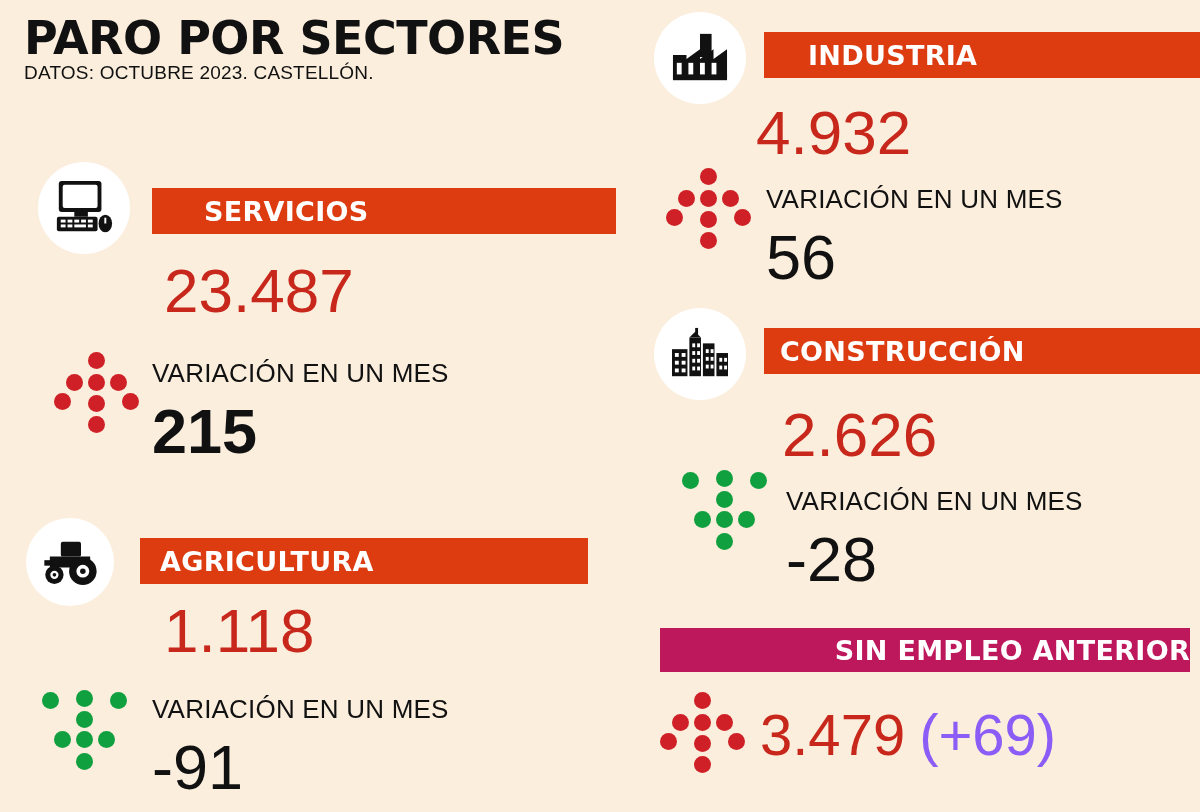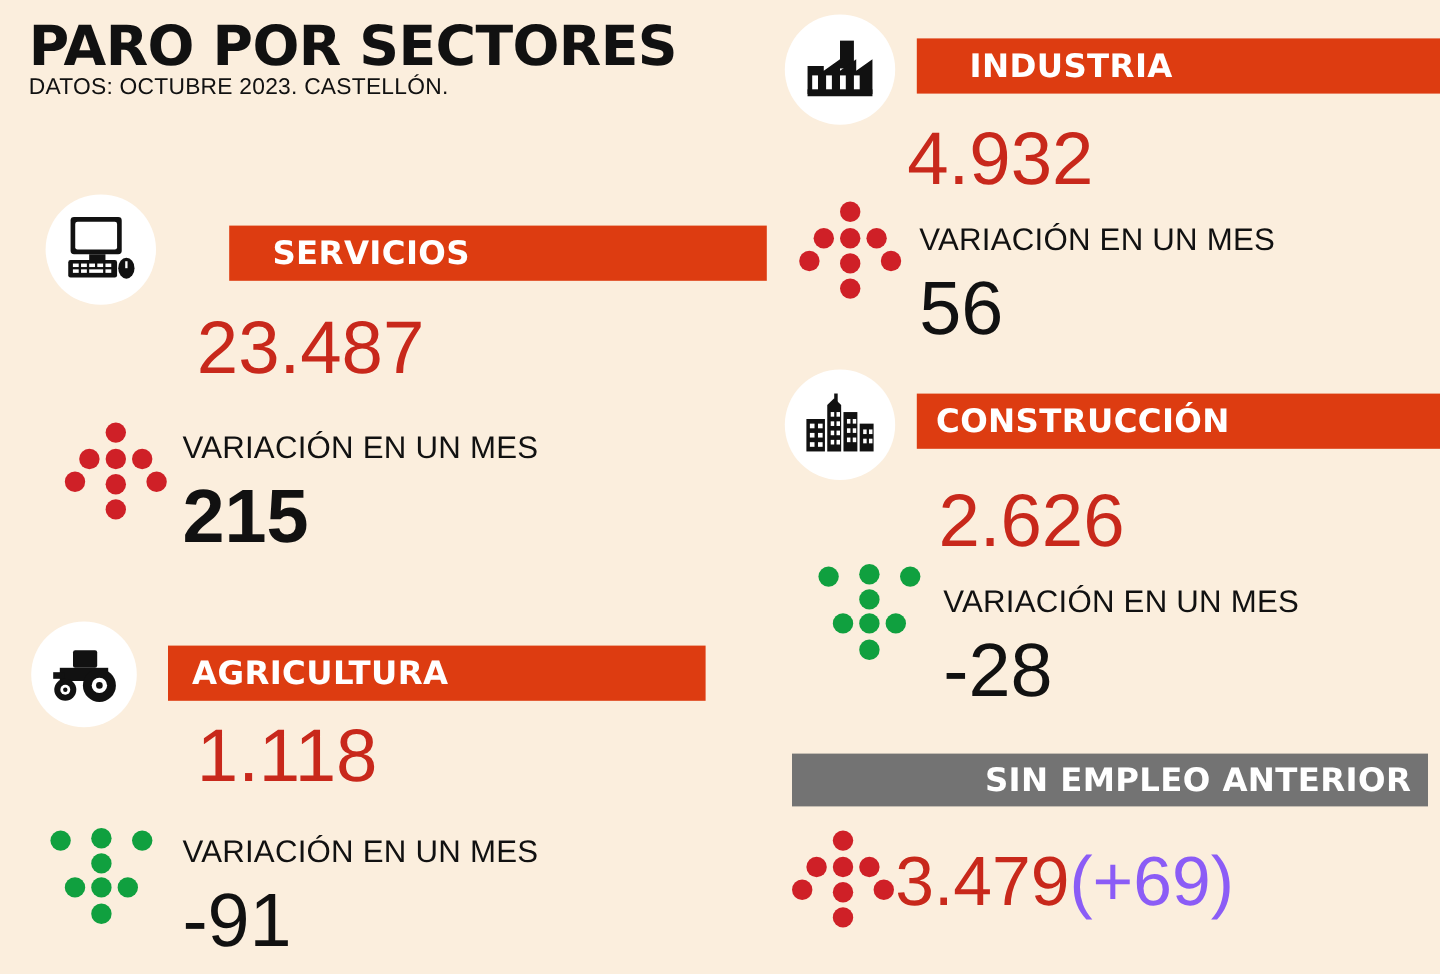--- a/index.html
+++ b/index.html
@@ -157,37 +157,37 @@
 
   #sector-sinempleo {
     position: absolute;
     left: 660px;
     top: 628px;
     width: 530px;
   }
 
   .sin-bar {
     height: 44px;
-    background: #737373;
+    background: #be185d;
     display: flex;
     align-items: center;
     justify-content: flex-end;
-    padding-right: 14px;
   }
   .sin-bar span {
     font-family: "DejaVu Sans", sans-serif;
     font-weight: bold;
     font-size: 27px;
     color: #ffffff;
     letter-spacing: 0.3px;
   }
   .sin-body {
     display: flex;
     align-items: center;
     margin-top: 20px;
+    gap: 14px;
   }
   .sin-value {
     font-family: "Liberation Sans", sans-serif;
     font-size: 58px;
     color: #c8281b;
     line-height: 1;
   }
   .sin-delta {
     font-family: "Liberation Sans", sans-serif;
     font-size: 58px;
@@ -200,21 +200,21 @@
 
 <div class="page">
 
   <div class="header">
     <h1 class="title">PARO POR SECTORES</h1>
     <div class="subtitle">DATOS: OCTUBRE 2023. CASTELLÓN.</div>
   </div>
 
   <div class="sector" id="sector-servicios">
     <div class="sector-head">
-      <div class="label-bar" style="left:128px; top:12px; width:412px; padding-left:36px;margin-left:39px;">
+      <div class="label-bar" style="left:128px; top:12px; width:412px; padding-left:52px;">
         <span>SERVICIOS</span>
       </div>
       <div class="icon-circle" style="left:14px; top:-14px;">
         <svg width="62" height="62" viewBox="0 0 64 64" aria-hidden="true">
           <rect x="6" y="4" width="44" height="32" rx="3" fill="#111"></rect>
           <rect x="10" y="8" width="36" height="24" rx="2" fill="#fff"></rect>
           <rect x="22" y="36" width="14" height="5" fill="#111"></rect>
           <rect x="4" y="41" width="42" height="15" rx="2" fill="#111"></rect>
           <g fill="#fff">
             <rect x="8" y="44" width="5" height="3"></rect>

